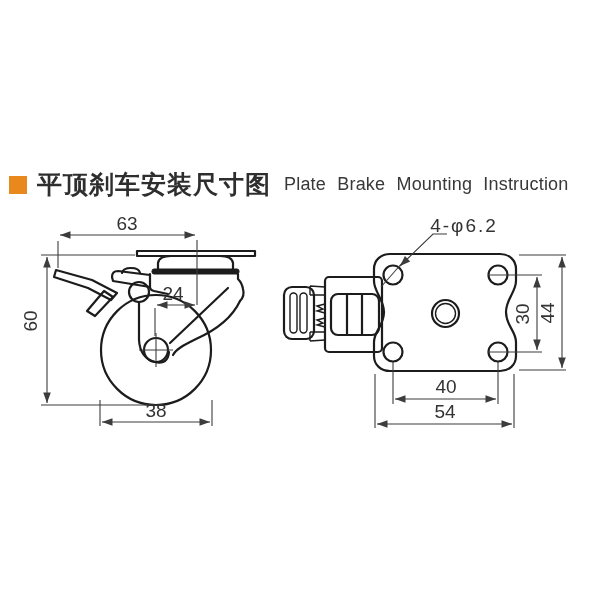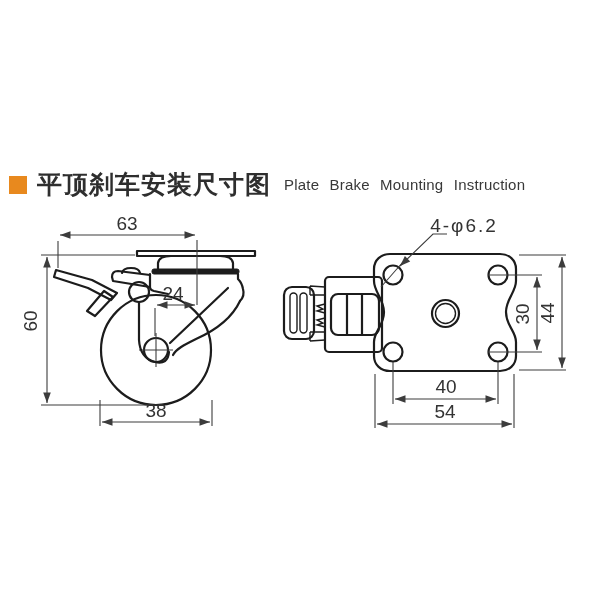--- a/index.html
+++ b/index.html
@@ -1,21 +1,21 @@
 <!DOCTYPE html>
 <html><head>
 <meta charset="utf-8">
 <style>
   html,body{margin:0;padding:0;background:#ffffff;}
   .canvas{position:relative;width:600px;height:600px;background:#ffffff;overflow:hidden;
           font-family:"Liberation Sans","DejaVu Sans",sans-serif;}
   .title-row{position:absolute;left:9px;top:168px;display:flex;align-items:center;white-space:nowrap;}
   .bullet{display:inline-block;width:18px;height:18px;background:#E8891E;flex:0 0 auto;}
   .title-zh{margin-left:10px;font-size:25px;font-weight:700;color:#2e2e2e;letter-spacing:1px;}
-  .title-en{margin-left:13px;font-size:15px;font-weight:500;color:#383838;word-spacing:6px;letter-spacing:.2px;}
+  .title-en{margin-left:13px;font-size:18px;font-weight:500;color:#383838;word-spacing:6px;letter-spacing:.2px;}
   svg{position:absolute;left:0;top:0;}
   svg text{font-family:"Liberation Sans","DejaVu Sans",sans-serif;font-size:19px;fill:#333;}
   .outline{fill:none;stroke:#1c1c1c;stroke-width:2.2;stroke-linecap:round;stroke-linejoin:round;}
   .thin{fill:none;stroke:#1c1c1c;stroke-width:1.4;}
   .dim{stroke:#3c3c3c;stroke-width:1.1;fill:none;}
   .solidband{fill:#1c1c1c;stroke:#1c1c1c;}
 </style>
 </head>
 <body>
 

